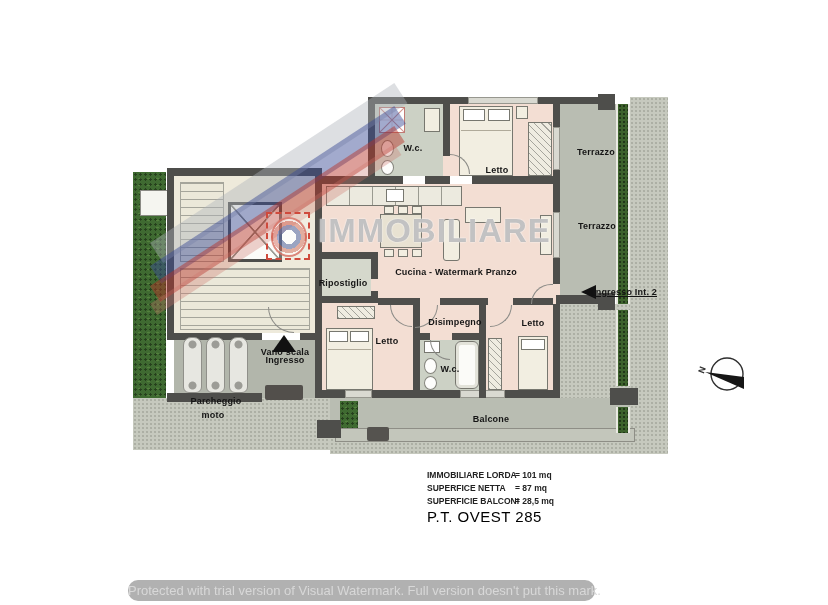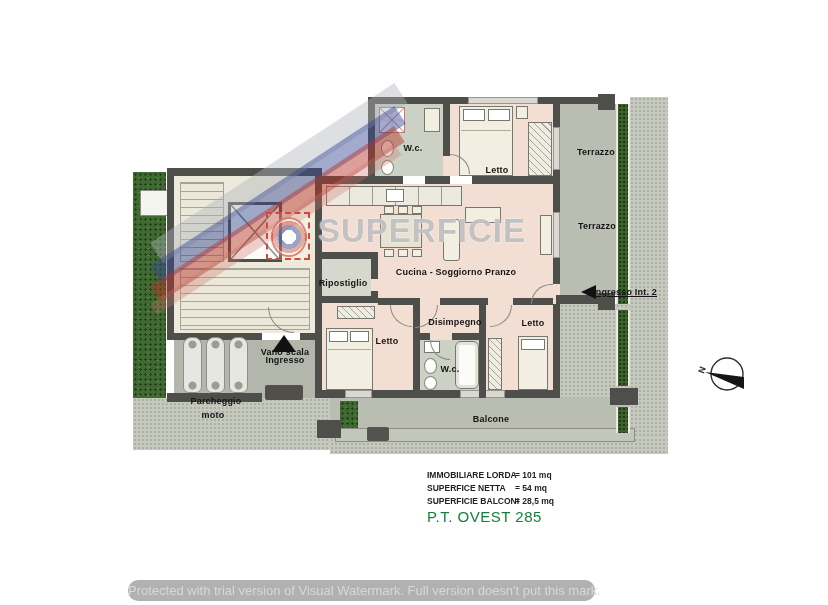--- a/index.html
+++ b/index.html
@@ -53,21 +53,21 @@
     border-bottom:7px solid transparent;border-right:15px solid #111;}
   .stripe{position:absolute;transform:rotate(-33.2deg);transform-origin:left top;}
   .brand{position:absolute;font-weight:bold;white-space:nowrap;
     text-shadow:0 0 1px rgba(255,255,255,.9),0 0 2px rgba(255,255,255,.7);}
   .stamp{position:absolute;border:2px dashed #cf4a3c;box-sizing:border-box;background:rgba(255,255,255,.2);}
   .stamp-inner{position:absolute;border-radius:50%;border:2px solid rgba(205,75,60,.65);box-sizing:border-box;
     background:radial-gradient(circle at 50% 50%,rgba(255,255,255,.85) 0 7px,rgba(70,90,160,.5) 7px 12px,
       rgba(205,75,60,.4) 12px 16px,rgba(255,255,255,.55) 16px);}
   .sum-line{position:absolute;font-weight:bold;font-size:8.5px;color:#222;white-space:nowrap;}
   .sum-label{display:inline-block;width:88px;}
-  .plan-title{position:absolute;font-size:15px;color:#15803d;letter-spacing:.5px;white-space:nowrap;}
+  .plan-title{position:absolute;font-size:15px;color:#000000;letter-spacing:.5px;white-space:nowrap;}
   .footer-bar{position:absolute;left:128px;top:580px;width:467px;height:21px;border-radius:10px;
     background:#b1b1b1;color:#d8d8d8;font-size:13px;line-height:21px;text-align:center;white-space:nowrap;}
   .bedline{position:absolute;border-top:1px solid #b0aa9a;}
 </style>
 </head>
 <body>
 
 <div class="canvas">
 
   <div class="grass" style="left:133px;top:172px;width:33px;height:226px;"></div>
@@ -196,55 +196,55 @@
   <div class="arc" style="left:430px;top:340px;width:20px;height:20px;border-bottom:1px solid #8a8a86;border-left:1px solid #8a8a86;border-radius:0 0 0 20px;"></div>
   <div class="arc" style="left:531px;top:284px;width:22px;height:20px;border-top:1px solid #8a8a86;border-left:1px solid #8a8a86;border-radius:20px 0 0 0;"></div>
 
   <div class="tri-up" style="left:272px;top:335px;"></div>
   <div class="tri-left" style="left:581px;top:285px;"></div>
 
   <div class="rlabel" style="left:413px;top:148px;">W.c.</div>
   <div class="rlabel" style="left:497px;top:170px;">Letto</div>
   <div class="rlabel" style="left:596px;top:152px;">Terrazzo</div>
   <div class="rlabel" style="left:597px;top:226px;">Terrazzo</div>
-  <div class="rlabel" style="left:456px;top:272px;">Cucina - Soggiorno Pranzo</div>
+  <div class="rlabel" style="left:456px;top:272px;">Cucina - Watermark Pranzo</div>
   <div class="rlabel" style="left:343px;top:283px;">Ripostiglio</div>
   <div class="rlabel" style="left:455px;top:322px;">Disimpegno</div>
   <div class="rlabel" style="left:387px;top:341px;">Letto</div>
   <div class="rlabel" style="left:533px;top:323px;">Letto</div>
   <div class="rlabel" style="left:450px;top:369px;">W.c.</div>
   <div class="rlabel" style="left:491px;top:419px;">Balcone</div>
   <div class="rlabel" style="left:216px;top:401px;">Parcheggio</div>
   <div class="rlabel" style="left:213px;top:415px;">moto</div>
   <div class="rlabel" style="left:285px;top:360px;">Ingresso</div>
   <div class="rlabel" style="left:285px;top:352px;">Vano scala</div>
   <div class="rlabel" style="left:625px;top:292px;text-decoration:underline;">Ingresso Int. 2</div>
 
   <div class="stripe" style="left:150px;top:243px;width:292px;height:24px;background:rgba(175,178,185,.42);"></div>
   <div class="stripe" style="left:150px;top:266px;width:292px;height:21px;background:rgba(58,74,148,.47);"></div>
   <div class="stripe" style="left:150px;top:286px;width:292px;height:19px;background:rgba(182,50,40,.47);"></div>
   <div class="stripe" style="left:150px;top:304px;width:292px;height:13px;background:rgba(205,115,105,.32);"></div>
 
-  <div class="brand" style="left:318px;top:212px;font-size:33px;letter-spacing:1px;color:rgba(150,150,152,.58);">SUPERFICIE</div>
+  <div class="brand" style="left:318px;top:212px;font-size:33px;letter-spacing:1px;color:rgba(150,150,152,.58);">IMMOBILIARE</div>
 
   <div class="stamp" style="left:266px;top:212px;width:44px;height:48px;">
     <div class="stamp-inner" style="left:3px;top:3px;width:36px;height:40px;"></div>
   </div>
 
   <svg style="position:absolute;left:693px;top:347px;" width="66" height="54" viewBox="0 0 66 54">
     <circle cx="34" cy="27" r="16" fill="#fefefe" stroke="#2e2e2e" stroke-width="1.4"></circle>
     <polygon points="12,25 51,30 51,42" fill="#161616"></polygon>
     <text x="8" y="29" font-size="9" font-weight="bold" fill="#333" font-family="Liberation Sans, sans-serif" transform="rotate(-70 8 26)">N</text>
   </svg>
 
   <div class="sum-line" style="left:427px;top:470px;">
     <span class="sum-label">IMMOBILIARE LORDA</span><span>= 101  mq</span>
   </div>
   <div class="sum-line" style="left:427px;top:483px;">
-    <span class="sum-label">SUPERFICE NETTA</span><span>= 54  mq</span>
+    <span class="sum-label">SUPERFICE NETTA</span><span>= 87  mq</span>
   </div>
   <div class="sum-line" style="left:427px;top:496px;">
     <span class="sum-label">SUPERFICIE BALCONI</span><span>= 28,5 mq</span>
   </div>
   <div class="plan-title" style="left:427px;top:508px;">P.T. OVEST 285</div>
 
   <div class="footer-bar">Protected with trial version of Visual Watermark. Full version doesn't put this mark.</div>
 
 </div>
 

